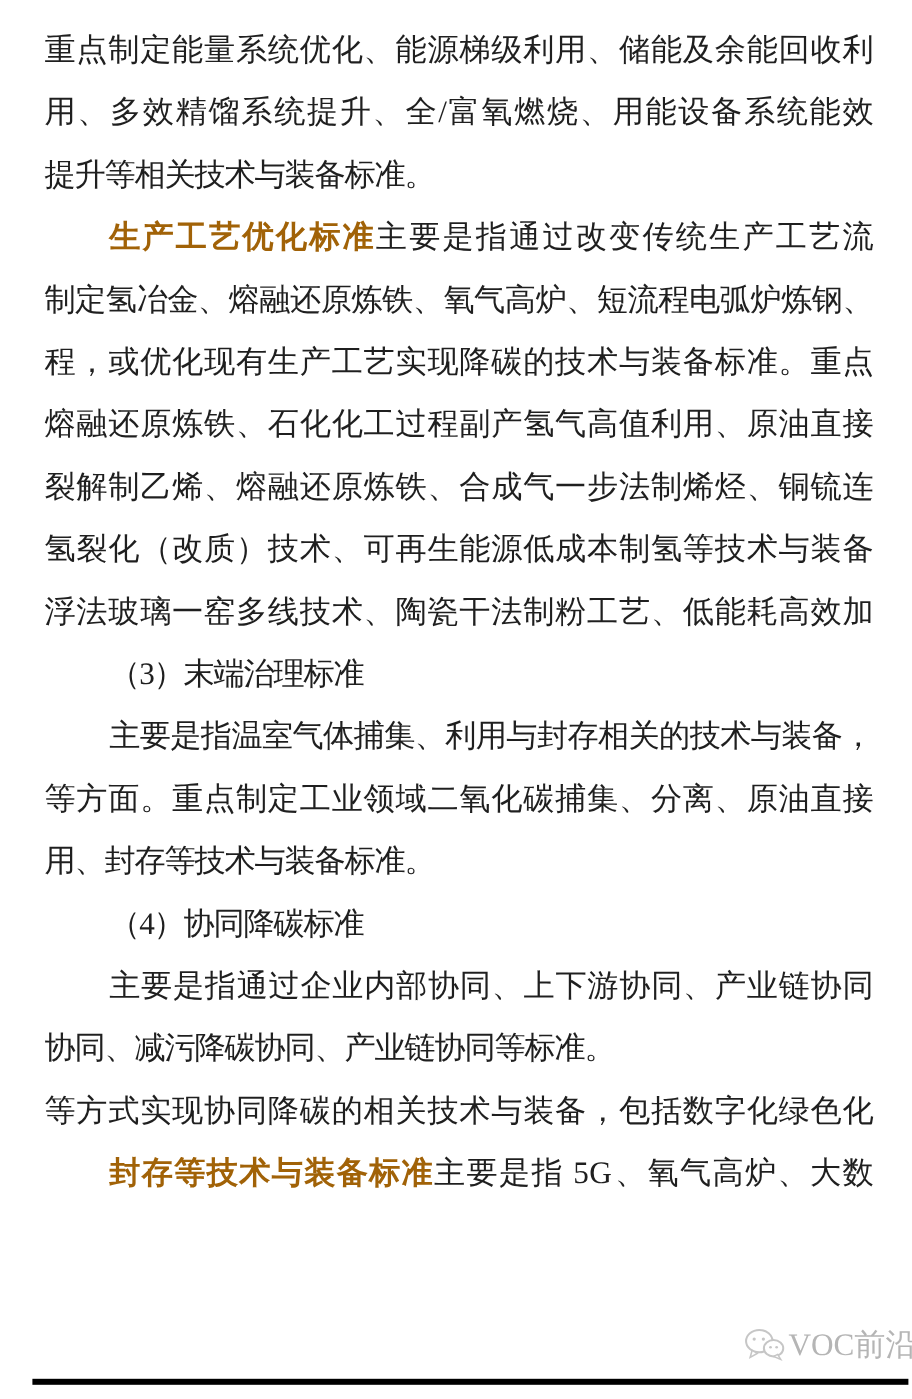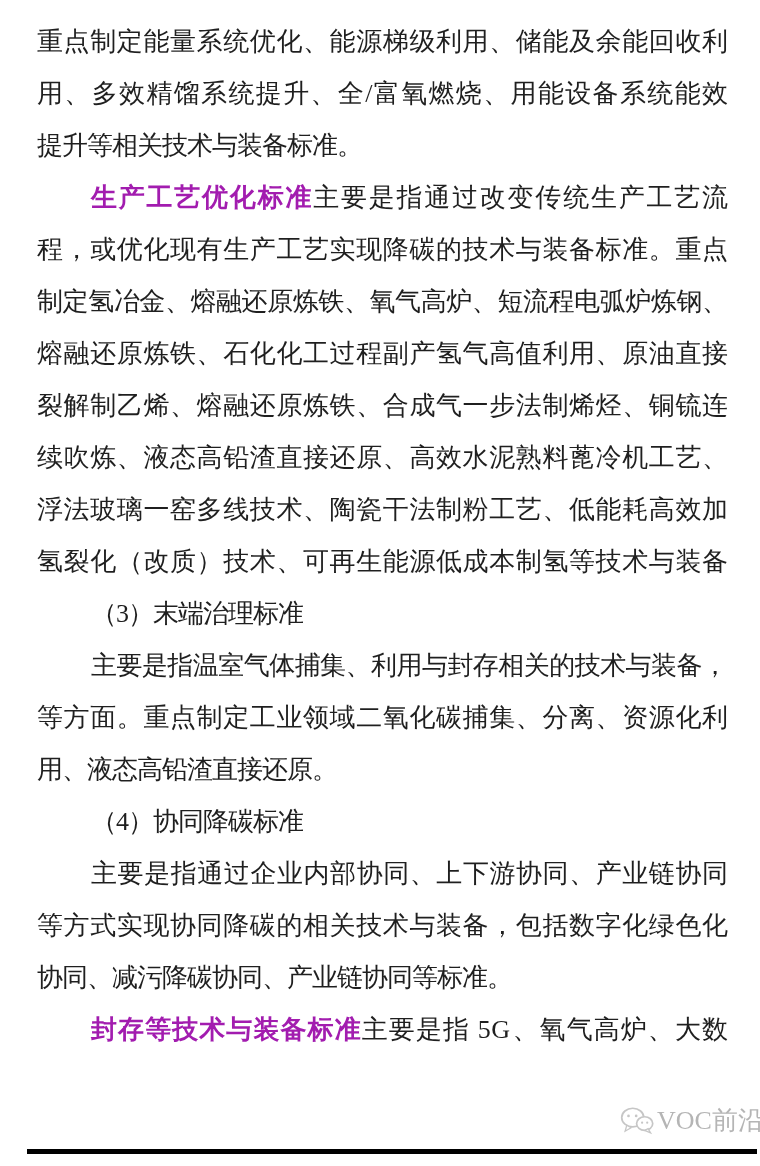--- a/index.html
+++ b/index.html
@@ -12,21 +12,21 @@
   .page { position:relative; width:760px; height:1166px; background:#fff; overflow:hidden;text-decoration:underline; }
   .textblock { position:absolute; left:37px; top:16px; width:690px; }
   .line {
     font-size:26px; line-height:52px; height:52px;
     letter-spacing:-1px;
     text-align:justify;
     overflow:visible;
   }
   .line.j { text-align-last: justify; }
   .line.indent { padding-left:54px; }
-  .bold { font-weight:700; color:#a21caf; }
+  .bold { font-weight:700; color:#a16207; }
   .latin { font-family:"Liberation Serif", serif; letter-spacing:0.5px; }
   .watermark {
     position:absolute; left:618px; top:1103px;
     display:flex; align-items:center; gap:3px;
     color:#b5b5b5; font-size:26px; line-height:1;
     background:rgba(255,255,255,0.55);
     padding:3px 2px; border-radius:4px;
     letter-spacing:0;
     white-space:nowrap;
   }
@@ -41,39 +41,38 @@
 
 <div class="page">
 
   <div class="textblock">
 
     <div class="line j"><span>重点制定能量系统优化、能源梯级利用、储能及余能回收利</span></div>
     <div class="line j"><span>用、多效精馏系统提升、全/富氧燃烧、用能设备系统能效</span></div>
     <div class="line"><span>提升等相关技术与装备标准。</span></div>
 
     <div class="line j indent"><span class="bold">生产工艺优化标准</span><span>主要是指通过改变传统生产工艺流</span></div>
+    <div class="line j"><span>制定氢冶金、熔融还原炼铁、氧气高炉、短流程电弧炉炼钢、</span></div>
     <div class="line j"><span>程，或优化现有生产工艺实现降碳的技术与装备标准。重点</span></div>
-    <div class="line j"><span>制定氢冶金、熔融还原炼铁、氧气高炉、短流程电弧炉炼钢、</span></div>
     <div class="line j"><span>熔融还原炼铁、石化化工过程副产氢气高值利用、原油直接</span></div>
     <div class="line j"><span>裂解制乙烯、熔融还原炼铁、合成气一步法制烯烃、铜锍连</span></div>
-    <div class="line j"><span>续吹炼、液态高铅渣直接还原、高效水泥熟料蓖冷机工艺、</span></div>
+    <div class="line j"><span>氢裂化（改质）技术、可再生能源低成本制氢等技术与装备</span></div>
     <div class="line j"><span>浮法玻璃一窑多线技术、陶瓷干法制粉工艺、低能耗高效加</span></div>
-    <div class="line j"><span>氢裂化（改质）技术、可再生能源低成本制氢等技术与装备</span></div>
 
     <div class="line indent"><span>（3）末端治理标准</span></div>
 
     <div class="line j indent"><span>主要是指温室气体捕集、利用与封存相关的技术与装备，</span></div>
-    <div class="line j"><span>等方面。重点制定工业领域二氧化碳捕集、分离、资源化利</span></div>
-    <div class="line"><span>用、液态高铅渣直接还原。</span></div>
+    <div class="line j"><span>等方面。重点制定工业领域二氧化碳捕集、分离、原油直接</span></div>
+    <div class="line"><span>用、封存等技术与装备标准。</span></div>
 
     <div class="line indent"><span>（4）协同降碳标准</span></div>
 
     <div class="line j indent"><span>主要是指通过企业内部协同、上下游协同、产业链协同</span></div>
+    <div class="line"><span>协同、减污降碳协同、产业链协同等标准。</span></div>
     <div class="line j"><span>等方式实现协同降碳的相关技术与装备，包括数字化绿色化</span></div>
-    <div class="line"><span>协同、减污降碳协同、产业链协同等标准。</span></div>
 
     <div class="line j indent"><span class="bold">封存等技术与装备标准</span><span>主要是指 </span><span class="latin">5G</span><span>、氧气高炉、大数</span></div>
 
   </div>
 
   <div class="watermark">
     <svg class="wechat-icon" viewBox="0 0 40 34" xmlns="http://www.w3.org/2000/svg">
       <ellipse cx="15" cy="13" rx="13" ry="11" fill="#ffffff" stroke="#bdbdbd" stroke-width="2"></ellipse>
       <path d="M8 22 L6 29 L13 25 Z" fill="#ffffff" stroke="#bdbdbd" stroke-width="1.5"></path>
       <circle cx="10" cy="11" r="1.6" fill="#bdbdbd"></circle>

